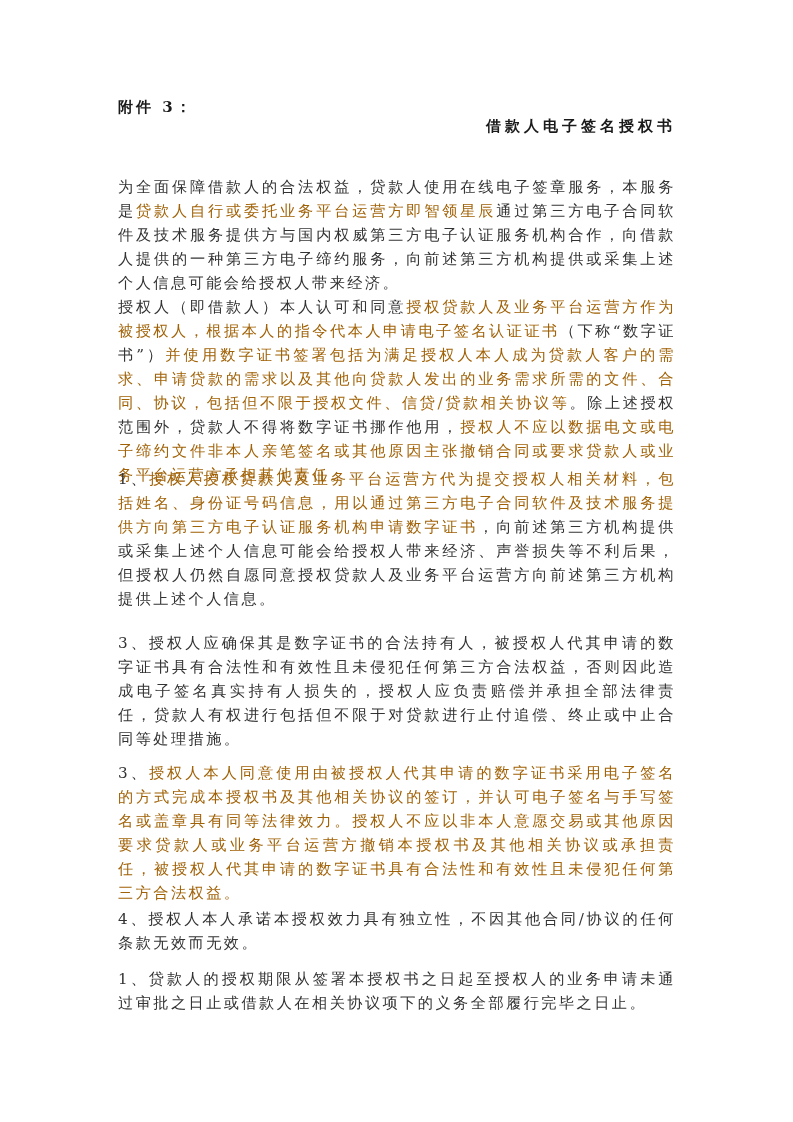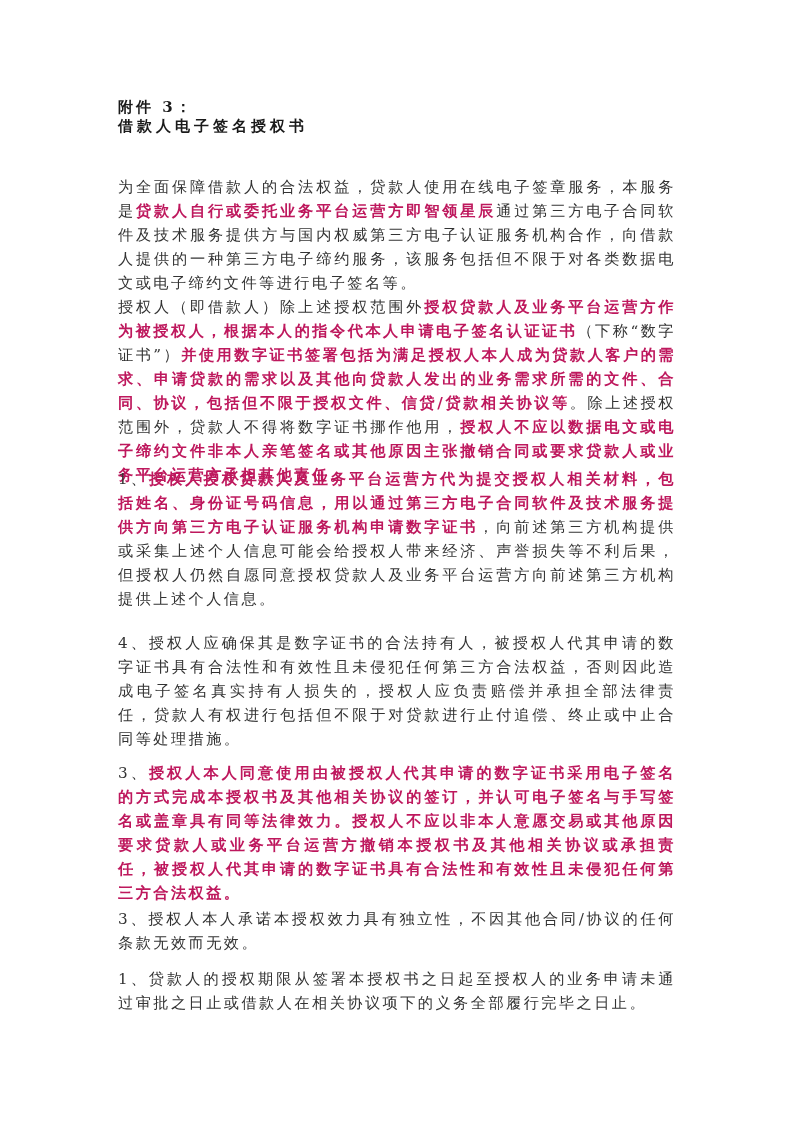--- a/index.html
+++ b/index.html
@@ -1,52 +1,52 @@
 <!DOCTYPE html>
 <html><head>
 <meta charset="utf-8">
 <style>
   html, body { margin: 0; padding: 0; background: #ffffff; }
   body { width: 793px; height: 1122px; position: relative; overflow: hidden;
          font-family: "DejaVu Serif", "Liberation Serif", serif; color: #1a1a1a; }
   .page { position: absolute; left: 118px; top: 0; width: 558px; }
   .attach { position: absolute; top: 98px; left: 0; font-size: 15px; font-weight: bold; letter-spacing: 3px; }
-  .title { position: absolute; top: 117px; left: 0; width: 558px; text-align: left; font-size: 15px; letter-spacing: 4px; font-weight: bold; }
+  .title { position: absolute; top: 117px; left: 0; width: 558px; text-align: right; font-size: 15px; letter-spacing: 4px; font-weight: bold; }
   .para { position: absolute; left: 0; width: 558px; font-size: 15.2px; line-height: 24px;
           letter-spacing: 2.45px; text-align: justify; word-break: break-all; }
-  .b { font-weight: bold; color: #be185d; }
+  .b { font-weight: normal; color: #a16207; }
   .r { font-weight: normal; color: #333; }
 </style>
 </head>
 <body>
 
 <div class="page">
   <div class="attach">附件 3：</div>
   <div class="title">借款人电子签名授权书</div>
 
   <p class="para" style="top:160px;">
-    <span class="r">为全面保障借款人的合法权益，贷款人使用在线电子签章服务，本服务是</span><span class="b">贷款人自行或委托业务平台运营方即智领星辰</span><span class="r">通过第三方电子合同软件及技术服务提供方与国内权威第三方电子认证服务机构合作，向借款人提供的一种第三方电子缔约服务，该服务包括但不限于对各类数据电文或电子缔约文件等进行电子签名等。</span>
+    <span class="r">为全面保障借款人的合法权益，贷款人使用在线电子签章服务，本服务是</span><span class="b">贷款人自行或委托业务平台运营方即智领星辰</span><span class="r">通过第三方电子合同软件及技术服务提供方与国内权威第三方电子认证服务机构合作，向借款人提供的一种第三方电子缔约服务，向前述第三方机构提供或采集上述个人信息可能会给授权人带来经济。</span>
   </p>
 
   <p class="para" style="top:280px;">
-    <span class="r">授权人（即借款人）除上述授权范围外</span><span class="b">授权贷款人及业务平台运营方作为被授权人，根据本人的指令代本人申请电子签名认证证书</span><span class="r">（下称“数字证书”）</span><span class="b">并使用数字证书签署包括为满足授权人本人成为贷款人客户的需求、申请贷款的需求以及其他向贷款人发出的业务需求所需的文件、合同、协议，包括但不限于授权文件、信贷/贷款相关协议等</span><span class="r">。除上述授权范围外，贷款人不得将数字证书挪作他用，</span><span class="b">授权人不应以数据电文或电子缔约文件非本人亲笔签名或其他原因主张撤销合同或要求贷款人或业务平台运营方承担其他责任。</span>
+    <span class="r">授权人（即借款人）本人认可和同意</span><span class="b">授权贷款人及业务平台运营方作为被授权人，根据本人的指令代本人申请电子签名认证证书</span><span class="r">（下称“数字证书”）</span><span class="b">并使用数字证书签署包括为满足授权人本人成为贷款人客户的需求、申请贷款的需求以及其他向贷款人发出的业务需求所需的文件、合同、协议，包括但不限于授权文件、信贷/贷款相关协议等</span><span class="r">。除上述授权范围外，贷款人不得将数字证书挪作他用，</span><span class="b">授权人不应以数据电文或电子缔约文件非本人亲笔签名或其他原因主张撤销合同或要求贷款人或业务平台运营方承担其他责任。</span>
   </p>
 
   <p class="para" style="top:452px;">
     <span class="r">1、</span><span class="b">授权人授权贷款人及业务平台运营方代为提交授权人相关材料，包括姓名、身份证号码信息，用以通过第三方电子合同软件及技术服务提供方向第三方电子认证服务机构申请数字证书</span><span class="r">，向前述第三方机构提供或采集上述个人信息可能会给授权人带来经济、声誉损失等不利后果，但授权人仍然自愿同意授权贷款人及业务平台运营方向前述第三方机构提供上述个人信息。</span>
   </p>
 
   <p class="para" style="top:616px;">
-    <span class="r">4、授权人应确保其是数字证书的合法持有人，被授权人代其申请的数字证书具有合法性和有效性且未侵犯任何第三方合法权益，否则因此造成电子签名真实持有人损失的，授权人应负责赔偿并承担全部法律责任，贷款人有权进行包括但不限于对贷款进行止付追偿、终止或中止合同等处理措施。</span>
+    <span class="r">3、授权人应确保其是数字证书的合法持有人，被授权人代其申请的数字证书具有合法性和有效性且未侵犯任何第三方合法权益，否则因此造成电子签名真实持有人损失的，授权人应负责赔偿并承担全部法律责任，贷款人有权进行包括但不限于对贷款进行止付追偿、终止或中止合同等处理措施。</span>
   </p>
 
   <p class="para" style="top:746px;">
     <span class="r">3、</span><span class="b">授权人本人同意使用由被授权人代其申请的数字证书采用电子签名的方式完成本授权书及其他相关协议的签订，并认可电子签名与手写签名或盖章具有同等法律效力。授权人不应以非本人意愿交易或其他原因要求贷款人或业务平台运营方撤销本授权书及其他相关协议或承担责任，被授权人代其申请的数字证书具有合法性和有效性且未侵犯任何第三方合法权益。</span>
   </p>
 
   <p class="para" style="top:892px;">
-    <span class="r">3、授权人本人承诺本授权效力具有独立性，不因其他合同/协议的任何条款无效而无效。</span>
+    <span class="r">4、授权人本人承诺本授权效力具有独立性，不因其他合同/协议的任何条款无效而无效。</span>
   </p>
 
   <p class="para" style="top:952px;">
     <span class="r">1、贷款人的授权期限从签署本授权书之日起至授权人的业务申请未通过审批之日止或借款人在相关协议项下的义务全部履行完毕之日止。</span>
   </p>
 </div>
 
 </body></html>

